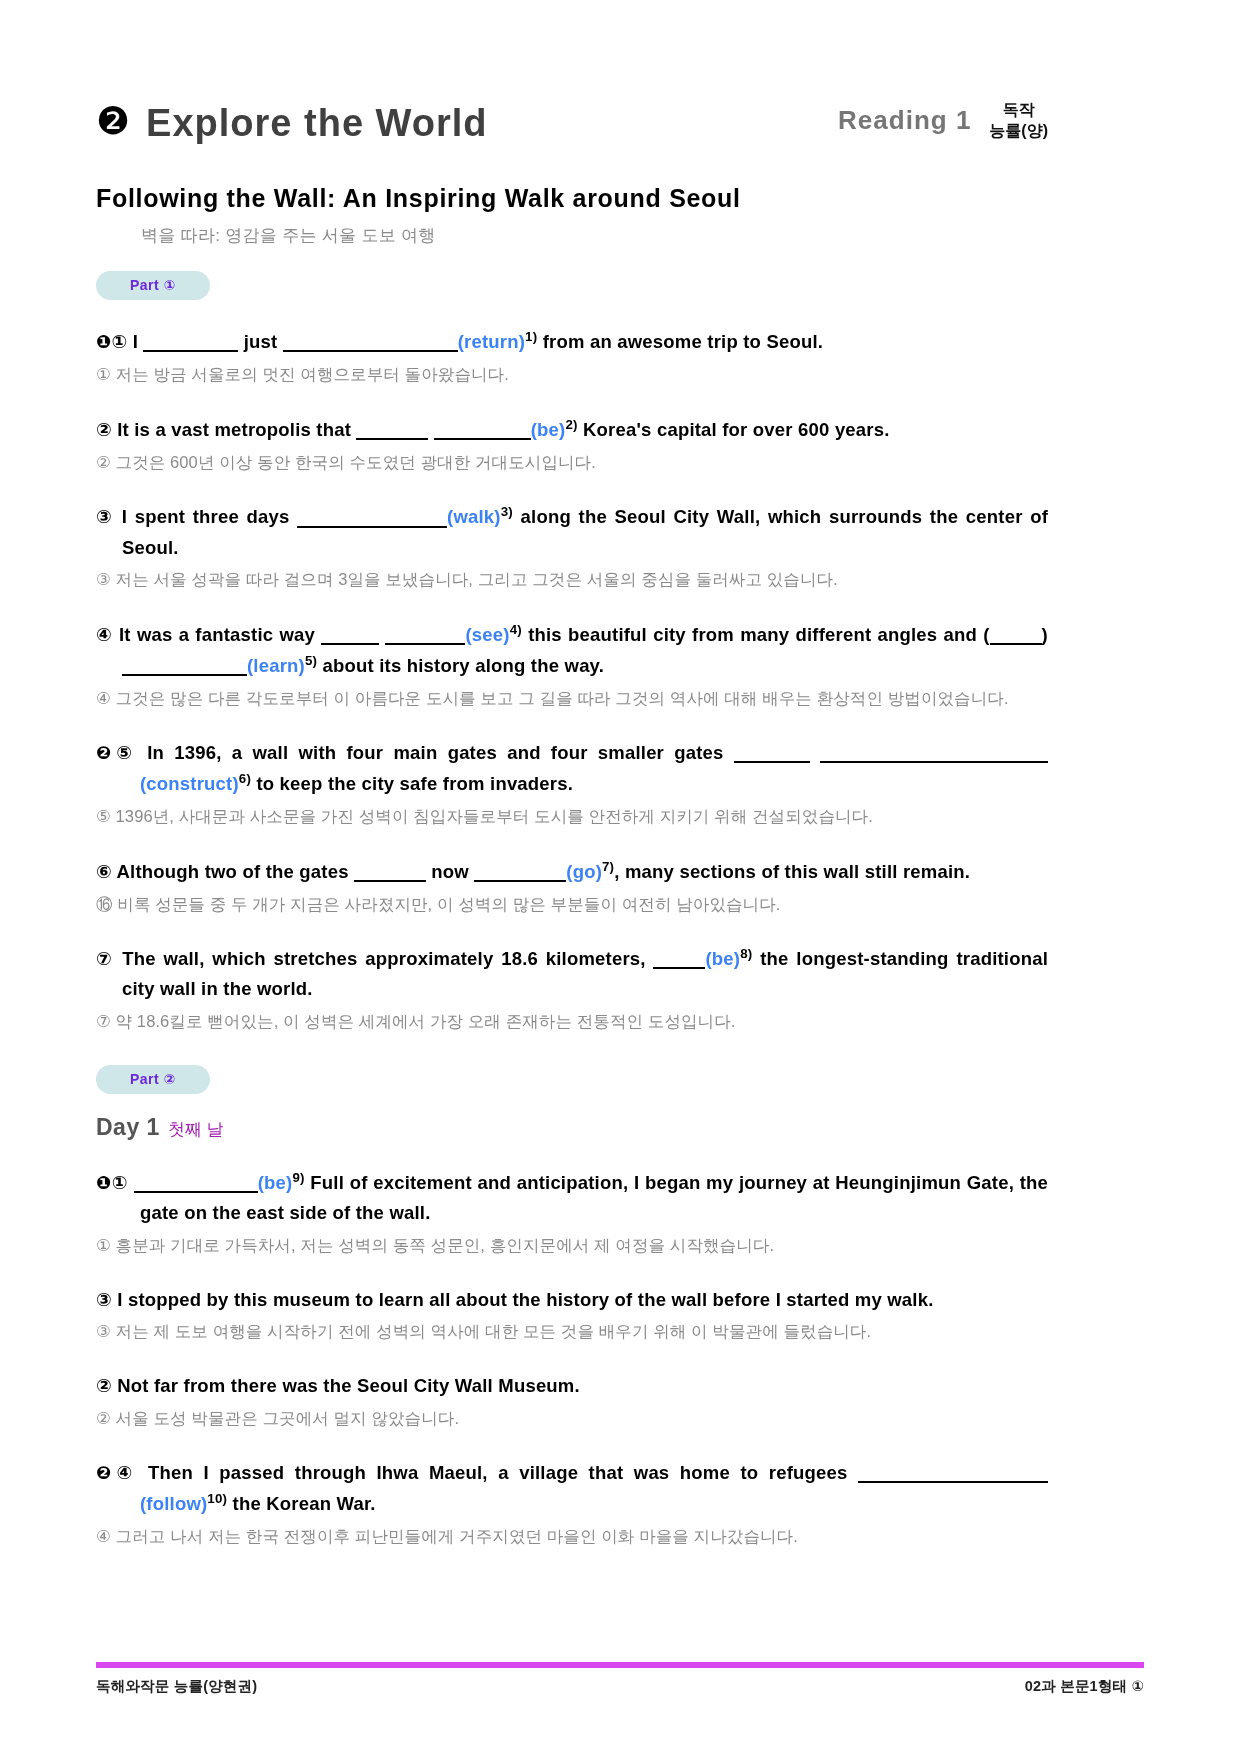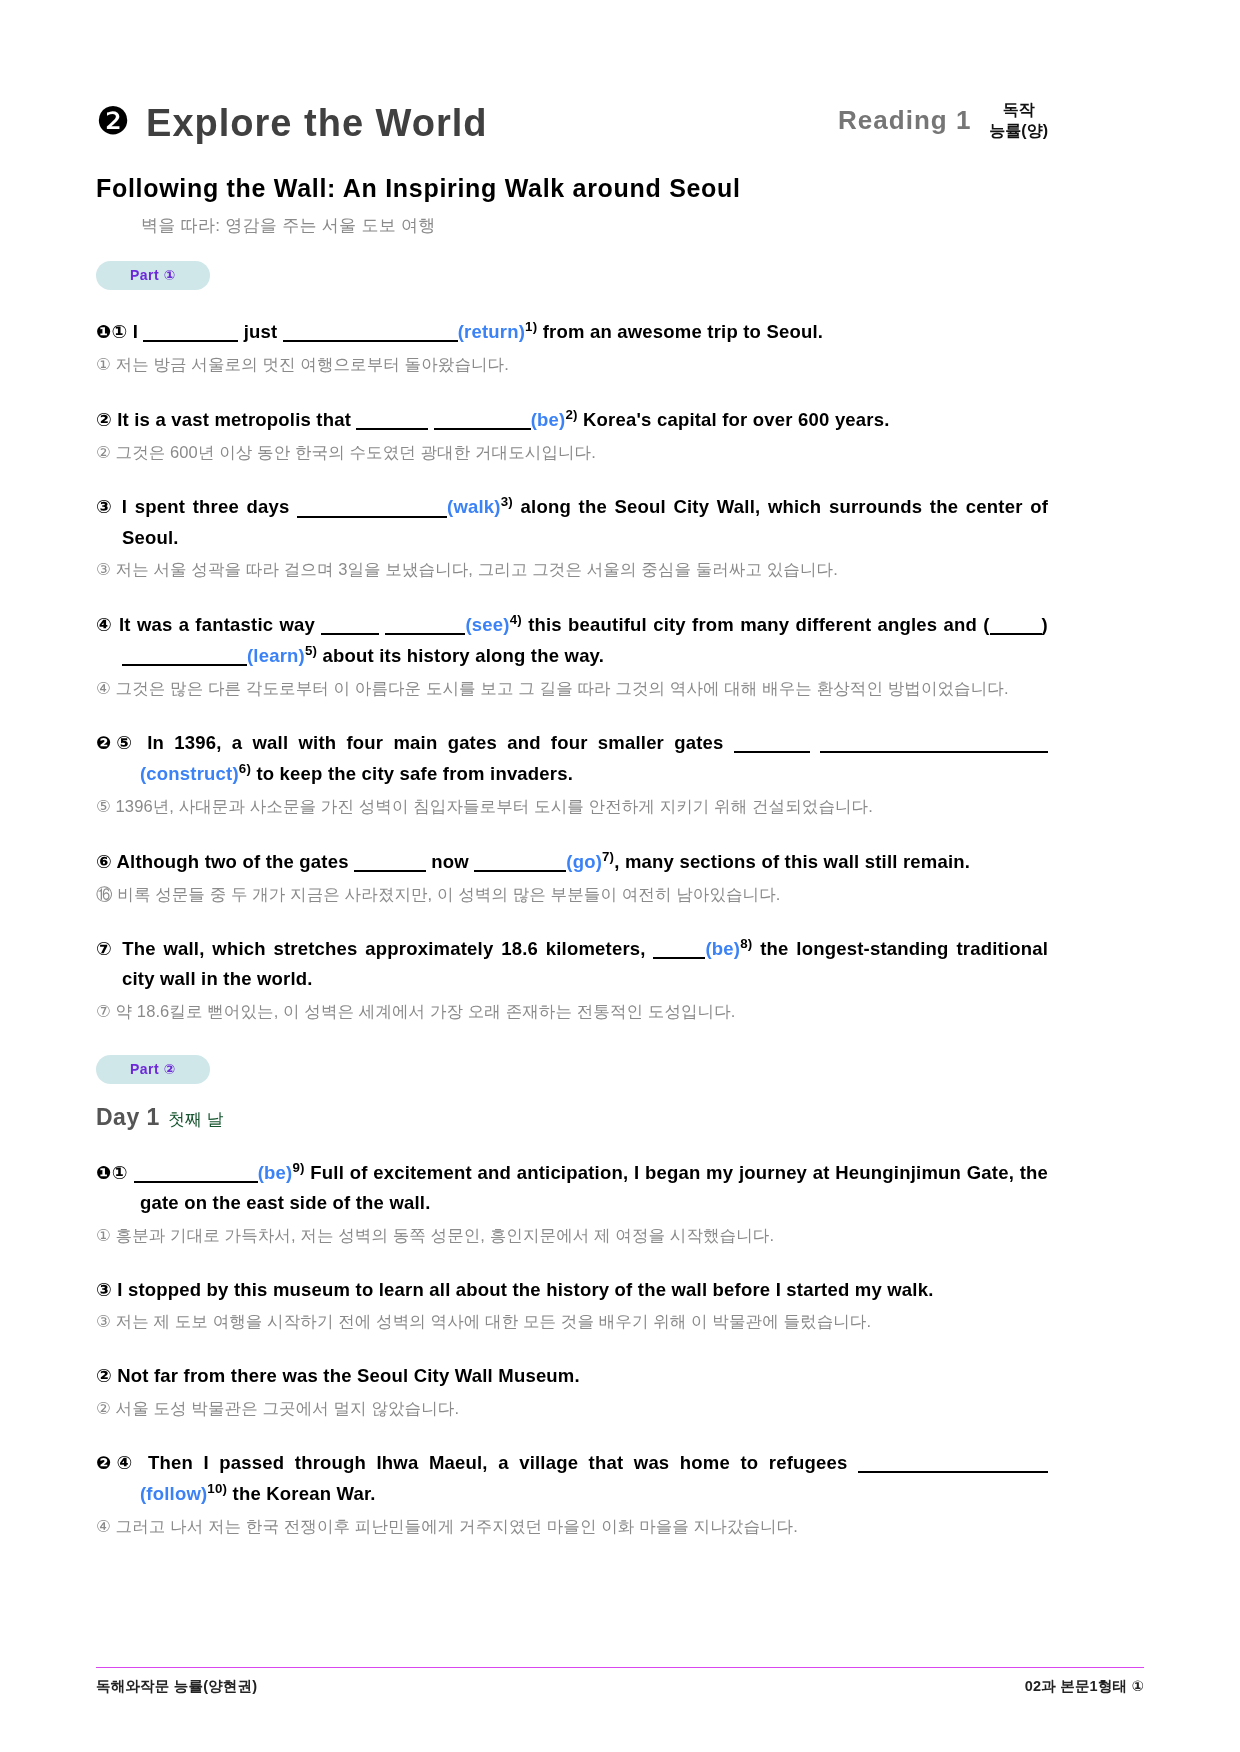--- a/index.html
+++ b/index.html
@@ -73,21 +73,21 @@
     color: #111;
     white-space: nowrap;
   }
 
   
   .doc-title {
     font-size: 25px;
     font-weight: bold;
     letter-spacing: 0.7px;
     color: #000;
-    margin-top: 32px;
+    margin-top: 42px;
   }
   .doc-subtitle {
     font-size: 17px;
     color: #8a8a8a;
     letter-spacing: 0.3px;
     margin-top: 11px;
     margin-left: 45px;
   }
 
   
@@ -105,21 +105,21 @@
   .day-head {
     margin-top: 20px;
     font-size: 23px;
     font-weight: bold;
     color: #555555;
     letter-spacing: 0.5px;
   }
   .day-head .day-ko {
     font-size: 17px;
     font-weight: normal;
-    color: #14532d;
+    color: #a21caf;
     margin-left: 8px;
     letter-spacing: 0;
   }
 
   
   .block {
     margin-top: 26px;
   }
   .en {
     font-size: 18.5px;
@@ -168,21 +168,21 @@
     vertical-align: -4px;
     height: 16px;
   }
 
   
   .footer {
     position: absolute;
     left: 96px;
     right: 96px;
     bottom: 56px;
-    border-top: 1px solid #d946ef;
+    border-top: 6px solid #d946ef;
     padding-top: 9px;
     display: flex;
     justify-content: space-between;
     font-size: 14.5px;
     font-weight: bold;
     color: #222;
     letter-spacing: 0.2px;
   }
 </style>
 </head>

